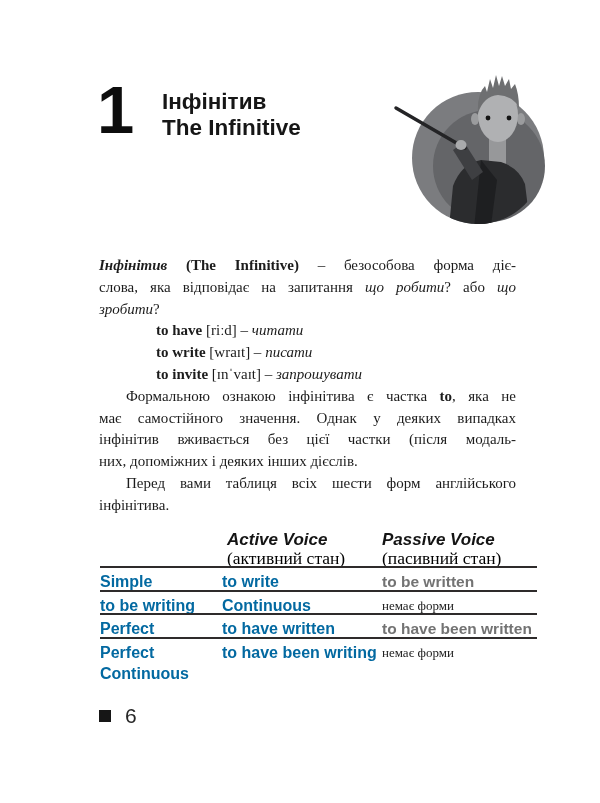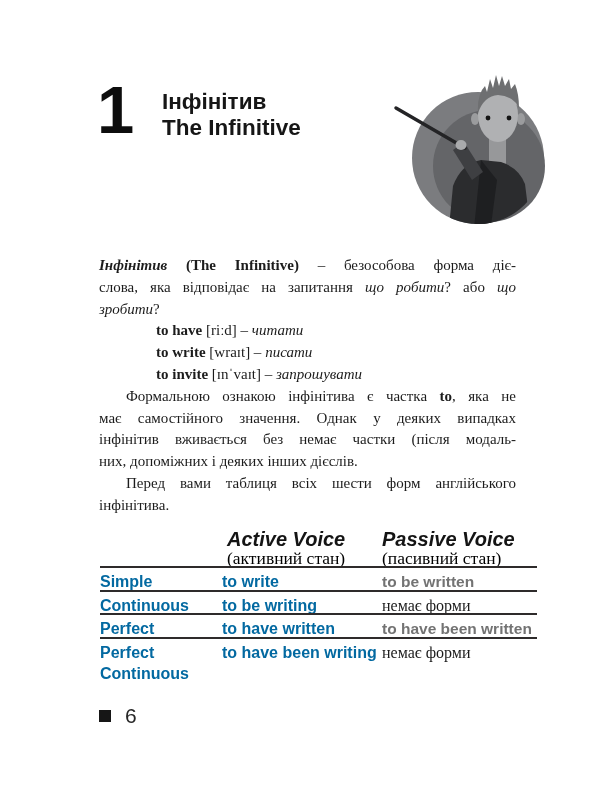--- a/index.html
+++ b/index.html
@@ -35,34 +35,34 @@
   .i{font-style:italic;}
   
   .gtable{
     position:absolute;left:100px;top:527px;width:437px;
     display:grid;grid-template-columns:122px 160px 155px;
     grid-template-rows:39px 24px 23px 24px auto;
   }
   .gtable .cell{padding-top:3px;box-sizing:border-box;}
   .hdr-en{
     font-family:"Liberation Sans","DejaVu Sans",sans-serif;
-    font-weight:bold;font-style:italic;font-size:20px;line-height:19px;color:#141414;
+    font-weight:bold;font-style:italic;font-size:17px;line-height:19px;color:#141414;
   }
   .hdr-uk{font-size:17.5px;line-height:18px;color:#000000;}
   .hdr-active{padding-left:5px;}
   .rowline{border-top:2px solid #2e2b2b;}
   .form-cell,.active-cell{
     font-family:"Liberation Sans","DejaVu Sans",sans-serif;
     font-weight:bold;font-size:16px;line-height:21px;color:#0369a1;
   }
   .passive-bold{
     font-family:"Liberation Sans","DejaVu Sans",sans-serif;
     font-weight:bold;font-size:15.5px;line-height:21px;color:#737373;
   }
-  .passive-plain{font-size:16px;line-height:21px;color:#1c1c1c;}
+  .passive-plain{font-size:13px;line-height:21px;color:#1c1c1c;}
   
   .footer{position:absolute;left:99px;top:709px;display:flex;align-items:center;}
   .footer-square{width:12px;height:12px;background:#161616;}
   .footer-num{
     margin-left:14px;font-family:"Liberation Sans","DejaVu Sans",sans-serif;
     font-size:21px;color:#262626;line-height:14px;
   }
 </style>
 </head>
 <body>
@@ -112,21 +112,21 @@
     <div class="line j"><span class="bi">Інфінітив</span><span class="b"> (The Infinitive) </span><span>– безособова форма діє-</span></div>
     <div class="line j"><span>слова, яка відповідає на запитання </span><span class="i">що робити</span><span>? або </span><span class="i">що</span></div>
     <div class="line"><span class="i">зробити</span><span>?</span></div>
 
     <div class="line ex"><span class="b">to have</span><span> [riːd] – </span><span class="i">читати</span></div>
     <div class="line ex"><span class="b">to write</span><span> [wraɪt] – </span><span class="i">писати</span></div>
     <div class="line ex"><span class="b">to invite</span><span> [ɪnˈvaɪt] – </span><span class="i">запрошувати</span></div>
 
     <div class="line j ind"><span>Формальною ознакою інфінітива є частка </span><span class="b">to</span><span>, яка не</span></div>
     <div class="line j">має самостійного значення. Однак у деяких випадках</div>
-    <div class="line j">інфінітив вживається без немає частки (після модаль-</div>
+    <div class="line j">інфінітив вживається без цієї частки (після модаль-</div>
     <div class="line">них, допоміжних і деяких інших дієслів.</div>
 
     <div class="line j ind">Перед вами таблиця всіх шести форм англійського</div>
     <div class="line">інфінітива.</div>
   </div>
 
   <div class="gtable">
 
     <div class="cell"></div>
     <div class="cell hdr-active">
@@ -135,22 +135,22 @@
     </div>
     <div class="cell">
       <div class="hdr-en">Passive Voice</div>
       <div class="hdr-uk">(пасивний стан)</div>
     </div>
 
     <div class="cell rowline form-cell">Simple</div>
     <div class="cell rowline active-cell">to write</div>
     <div class="cell rowline passive-bold">to be written</div>
 
+    <div class="cell rowline active-cell">to be writing</div>
     <div class="cell rowline form-cell">Continuous</div>
-    <div class="cell rowline active-cell">to be writing</div>
     <div class="cell rowline passive-plain">немає форми</div>
 
     <div class="cell rowline form-cell">Perfect</div>
     <div class="cell rowline active-cell">to have written</div>
     <div class="cell rowline passive-bold">to have been written</div>
 
     <div class="cell rowline form-cell">Perfect Continuous</div>
     <div class="cell rowline active-cell">to have been writing</div>
     <div class="cell rowline passive-plain">немає форми</div>
   </div>

